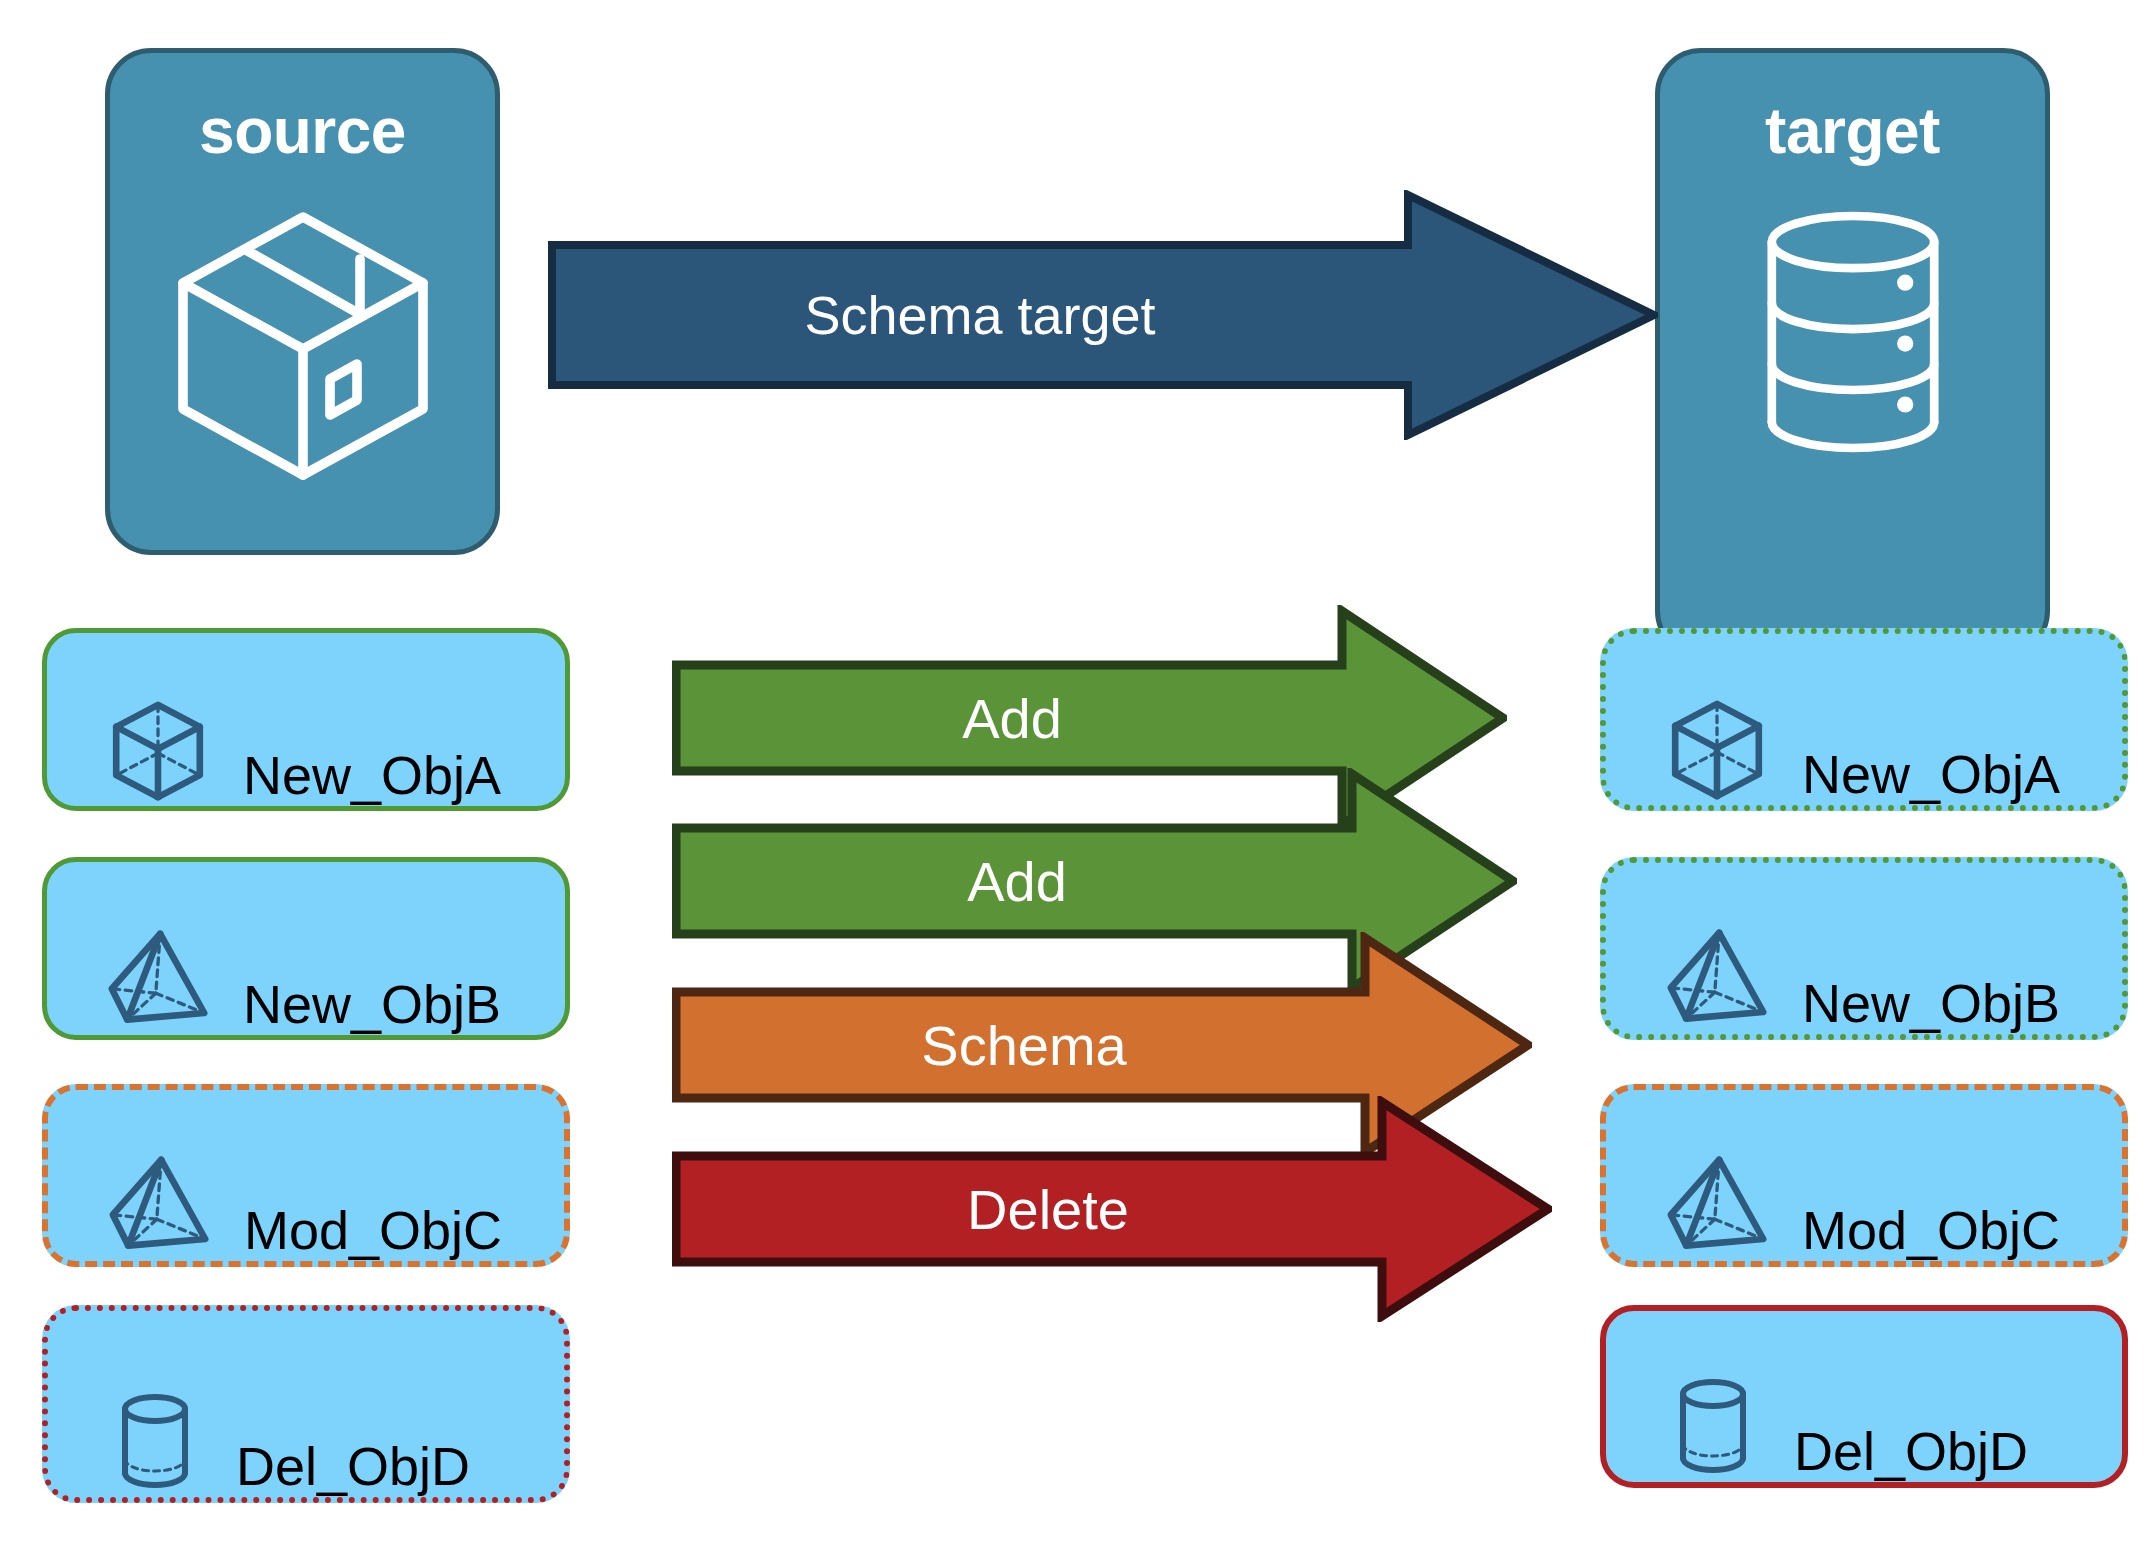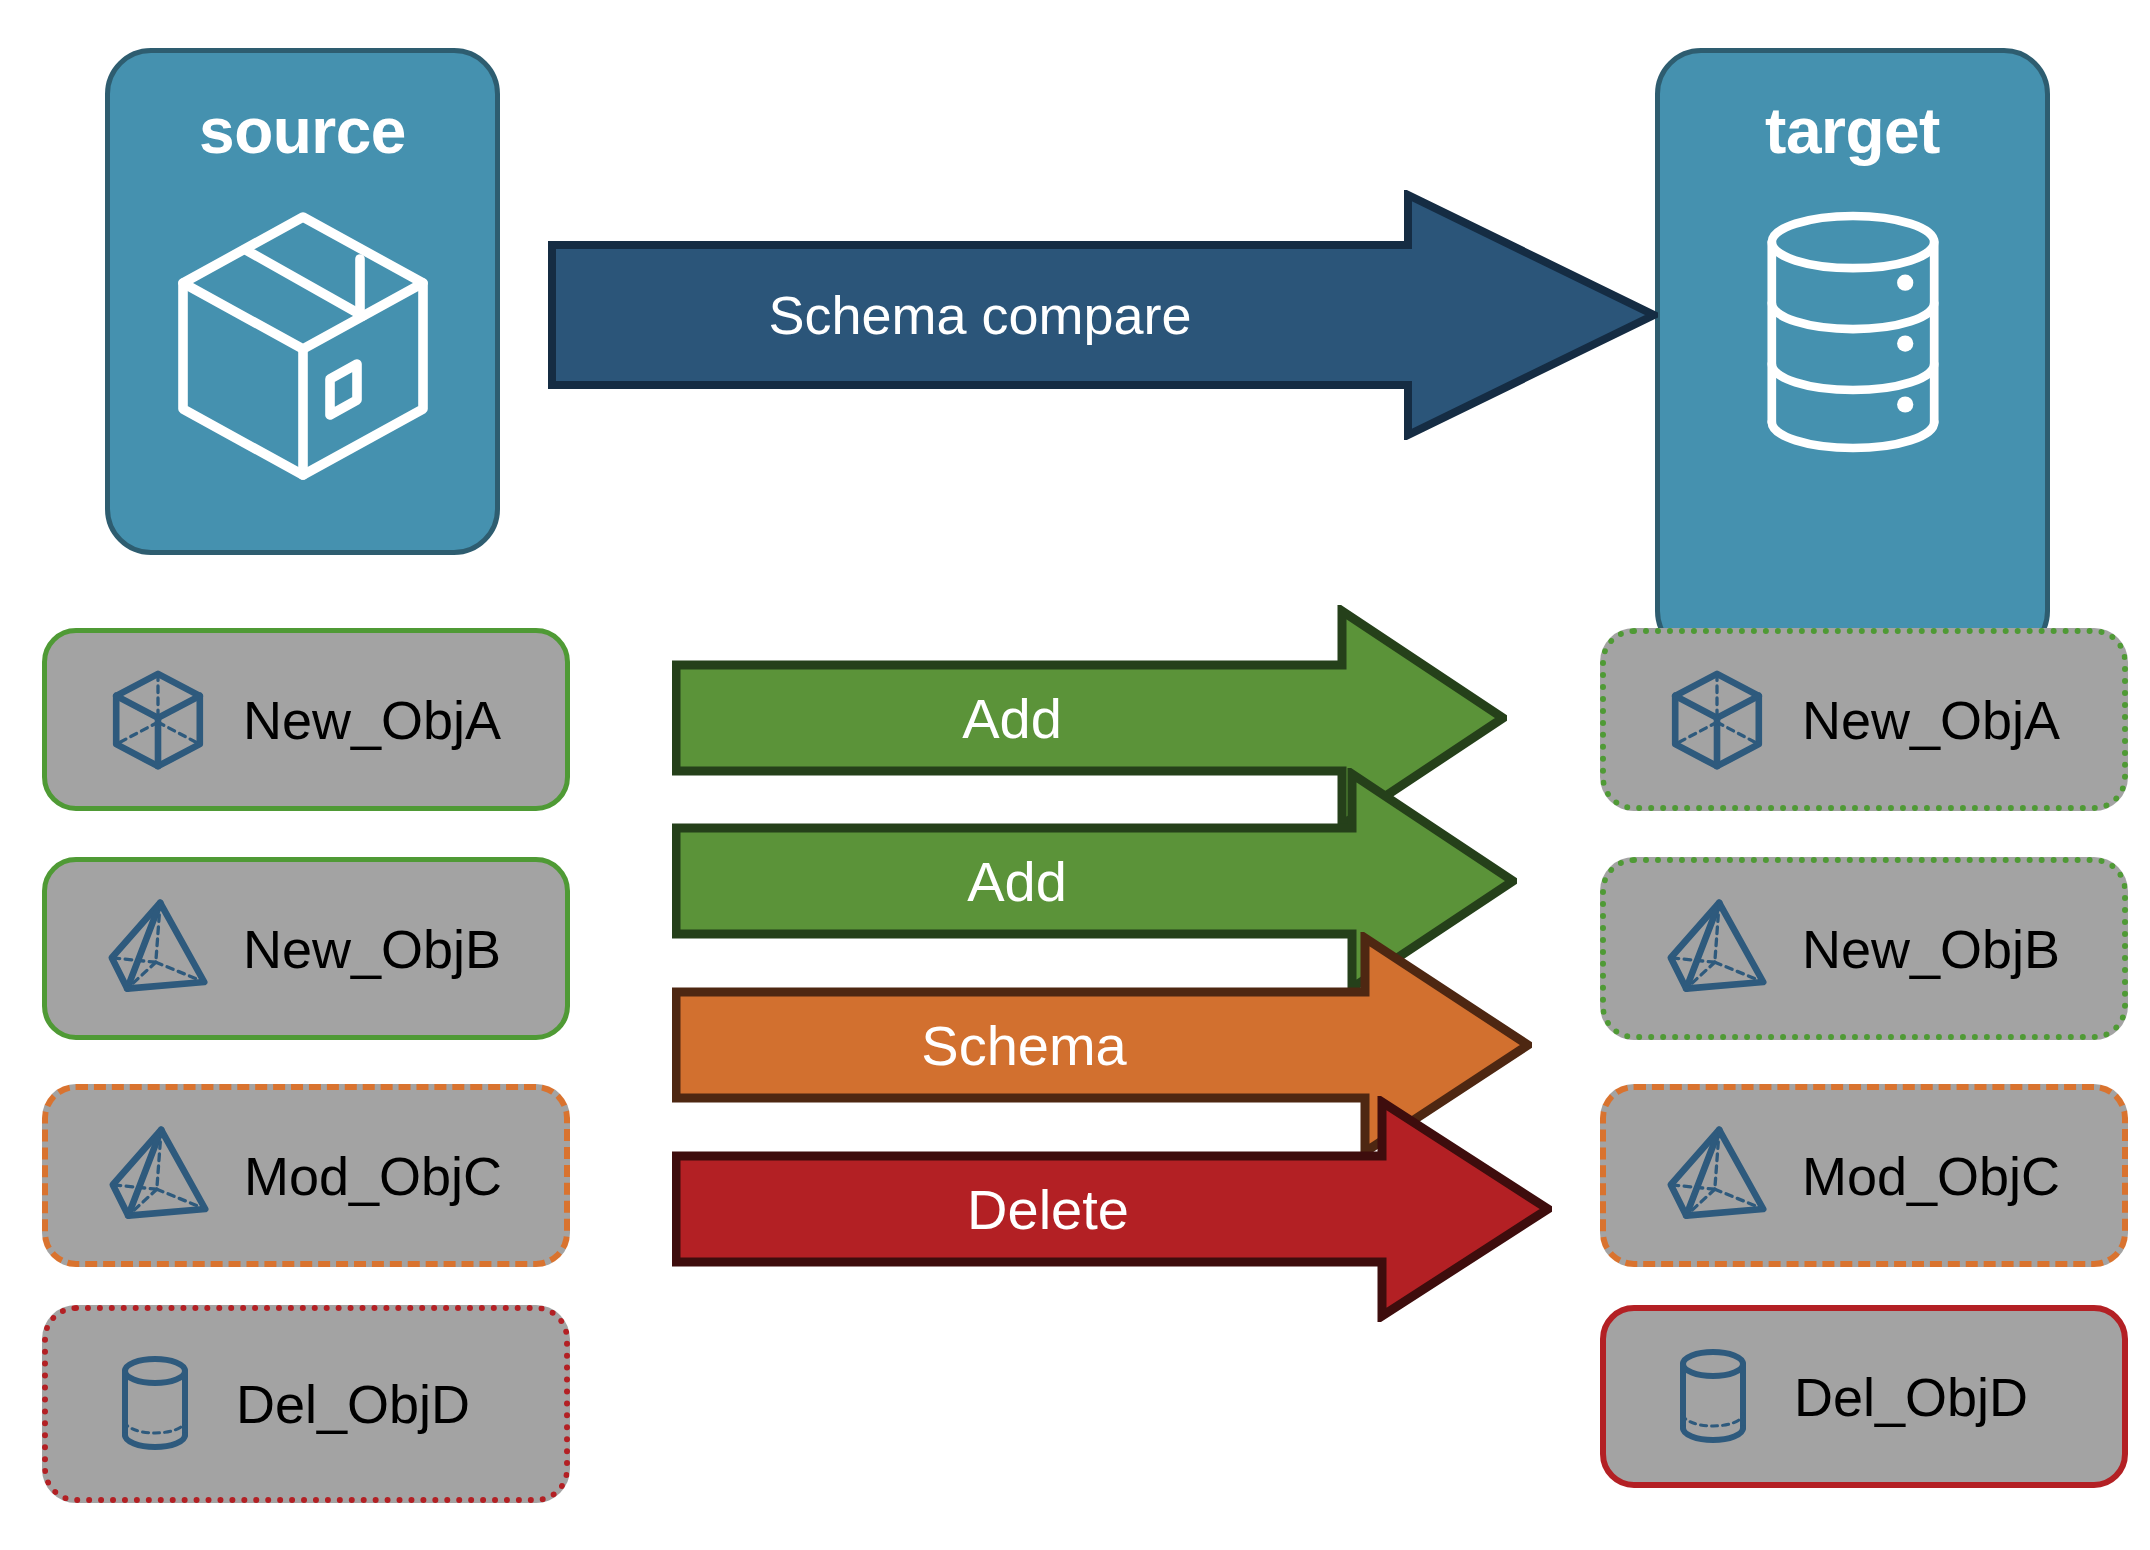--- a/index.html
+++ b/index.html
@@ -37,25 +37,25 @@
     margin-top: 46px;
     letter-spacing: -0.5px;
   }
   .endpoint-icon {
     margin-top: 24px;
   }
 
   
   .obj-card {
     position: absolute;
-    background: #a3a3a3;
+    background: #7dd3fc;
     border-radius: 34px;
     box-sizing: border-box;
     display: flex;
-    align-items: center;
+    align-items: flex-end;
   }
   .obj-card .obj-icon {
     flex: 0 0 auto;
     margin-left: 56px;
     display: flex;
     align-items: center;
   }
   .obj-card .obj-label {
     font-size: 54px;
     color: #000000;
@@ -115,21 +115,21 @@
         <circle cx="68" cy="54" r="2.8" fill="#ffffff" stroke="none"></circle>
         <circle cx="68" cy="75" r="2.8" fill="#ffffff" stroke="none"></circle>
       </svg>
     </div>
   </div>
 
   <div class="arrow" style="left:548px; top:190px; width:1110px; height:250px;">
     <svg width="1110" height="250" viewBox="0 0 1110 250" preserveAspectRatio="none">
       <polygon points="4,55 860,55 860,5 1106,125 860,245 860,195 4,195" fill="#2B5579" stroke="#152C43" stroke-width="8" stroke-linejoin="miter"></polygon>
     </svg>
-    <div class="arrow-label big" style="left:432px; top:125px;">Schema compare</div>
+    <div class="arrow-label big" style="left:432px; top:125px;">Schema target</div>
   </div>
 
   <div class="obj-card bd-green-solid" style="left:42px; top:628px; width:528px; height:183px;">
     <span class="obj-icon">
       <svg width="110" height="110" viewBox="0 0 100 100" fill="none" stroke="#2E5A7D" stroke-width="6" stroke-linejoin="round" stroke-linecap="round">
         <path d="M50 8 L88 28 L88 72 L50 92 L12 72 L12 28 Z"></path>
         <path d="M12 28 L50 48 L88 28"></path>
         <path d="M50 48 L50 92"></path>
         <g stroke-width="3" stroke-dasharray="6 5">
           <path d="M50 8 L50 52"></path>

